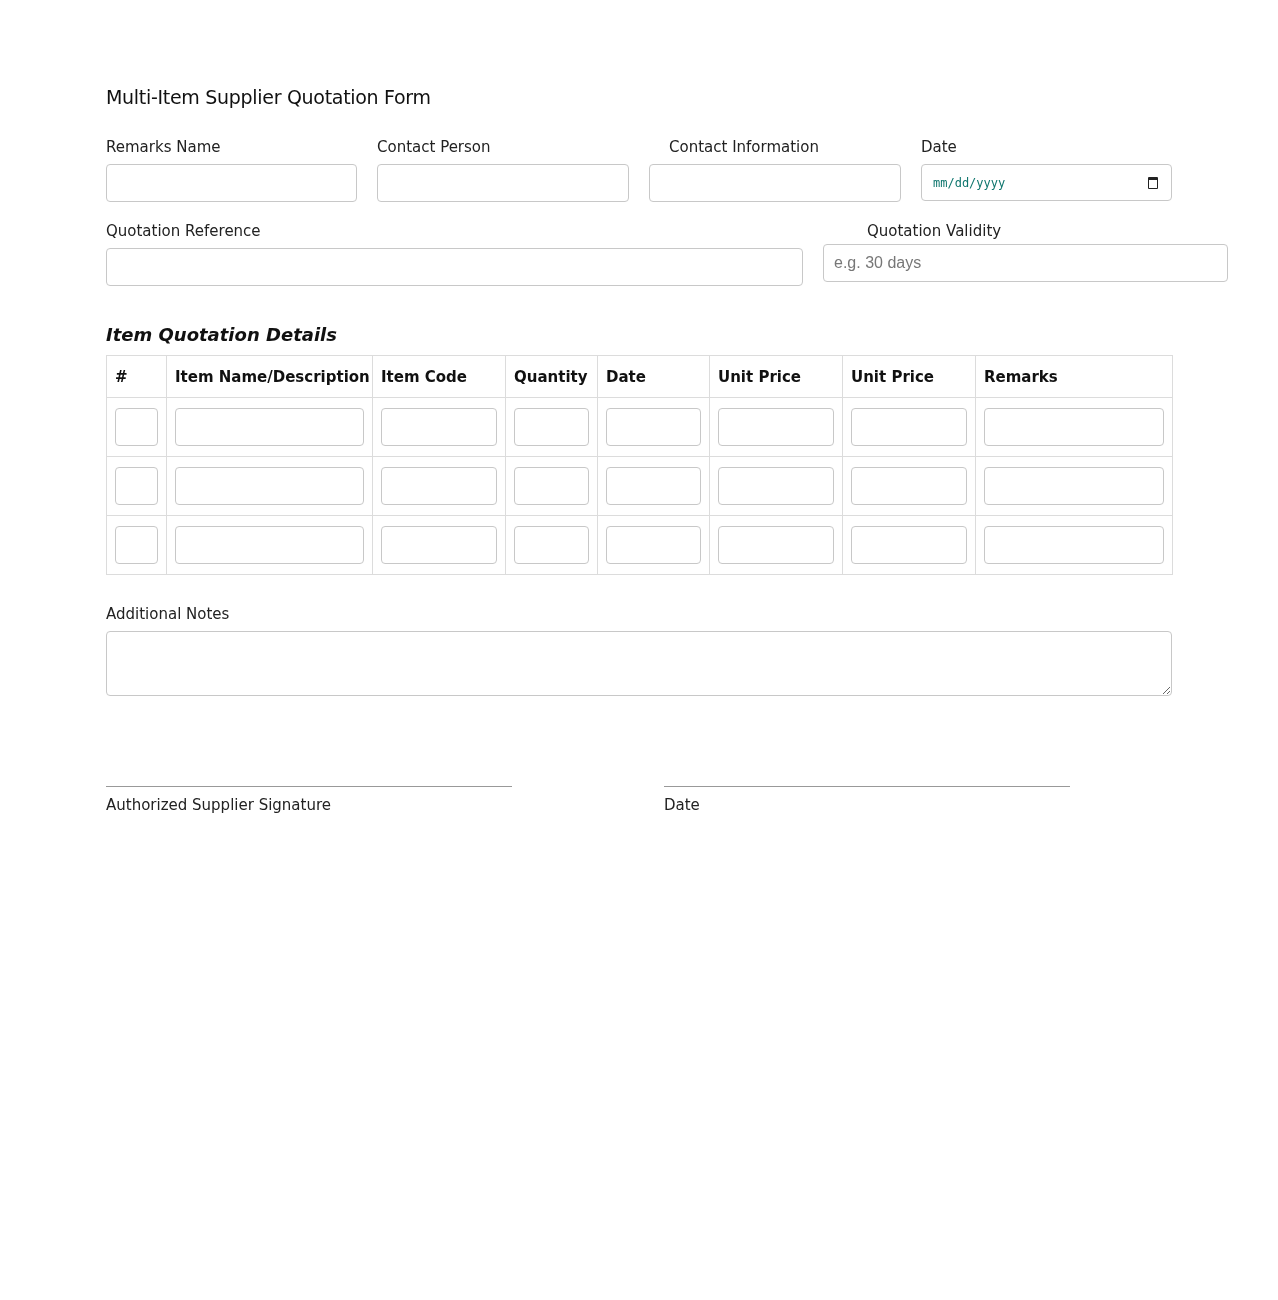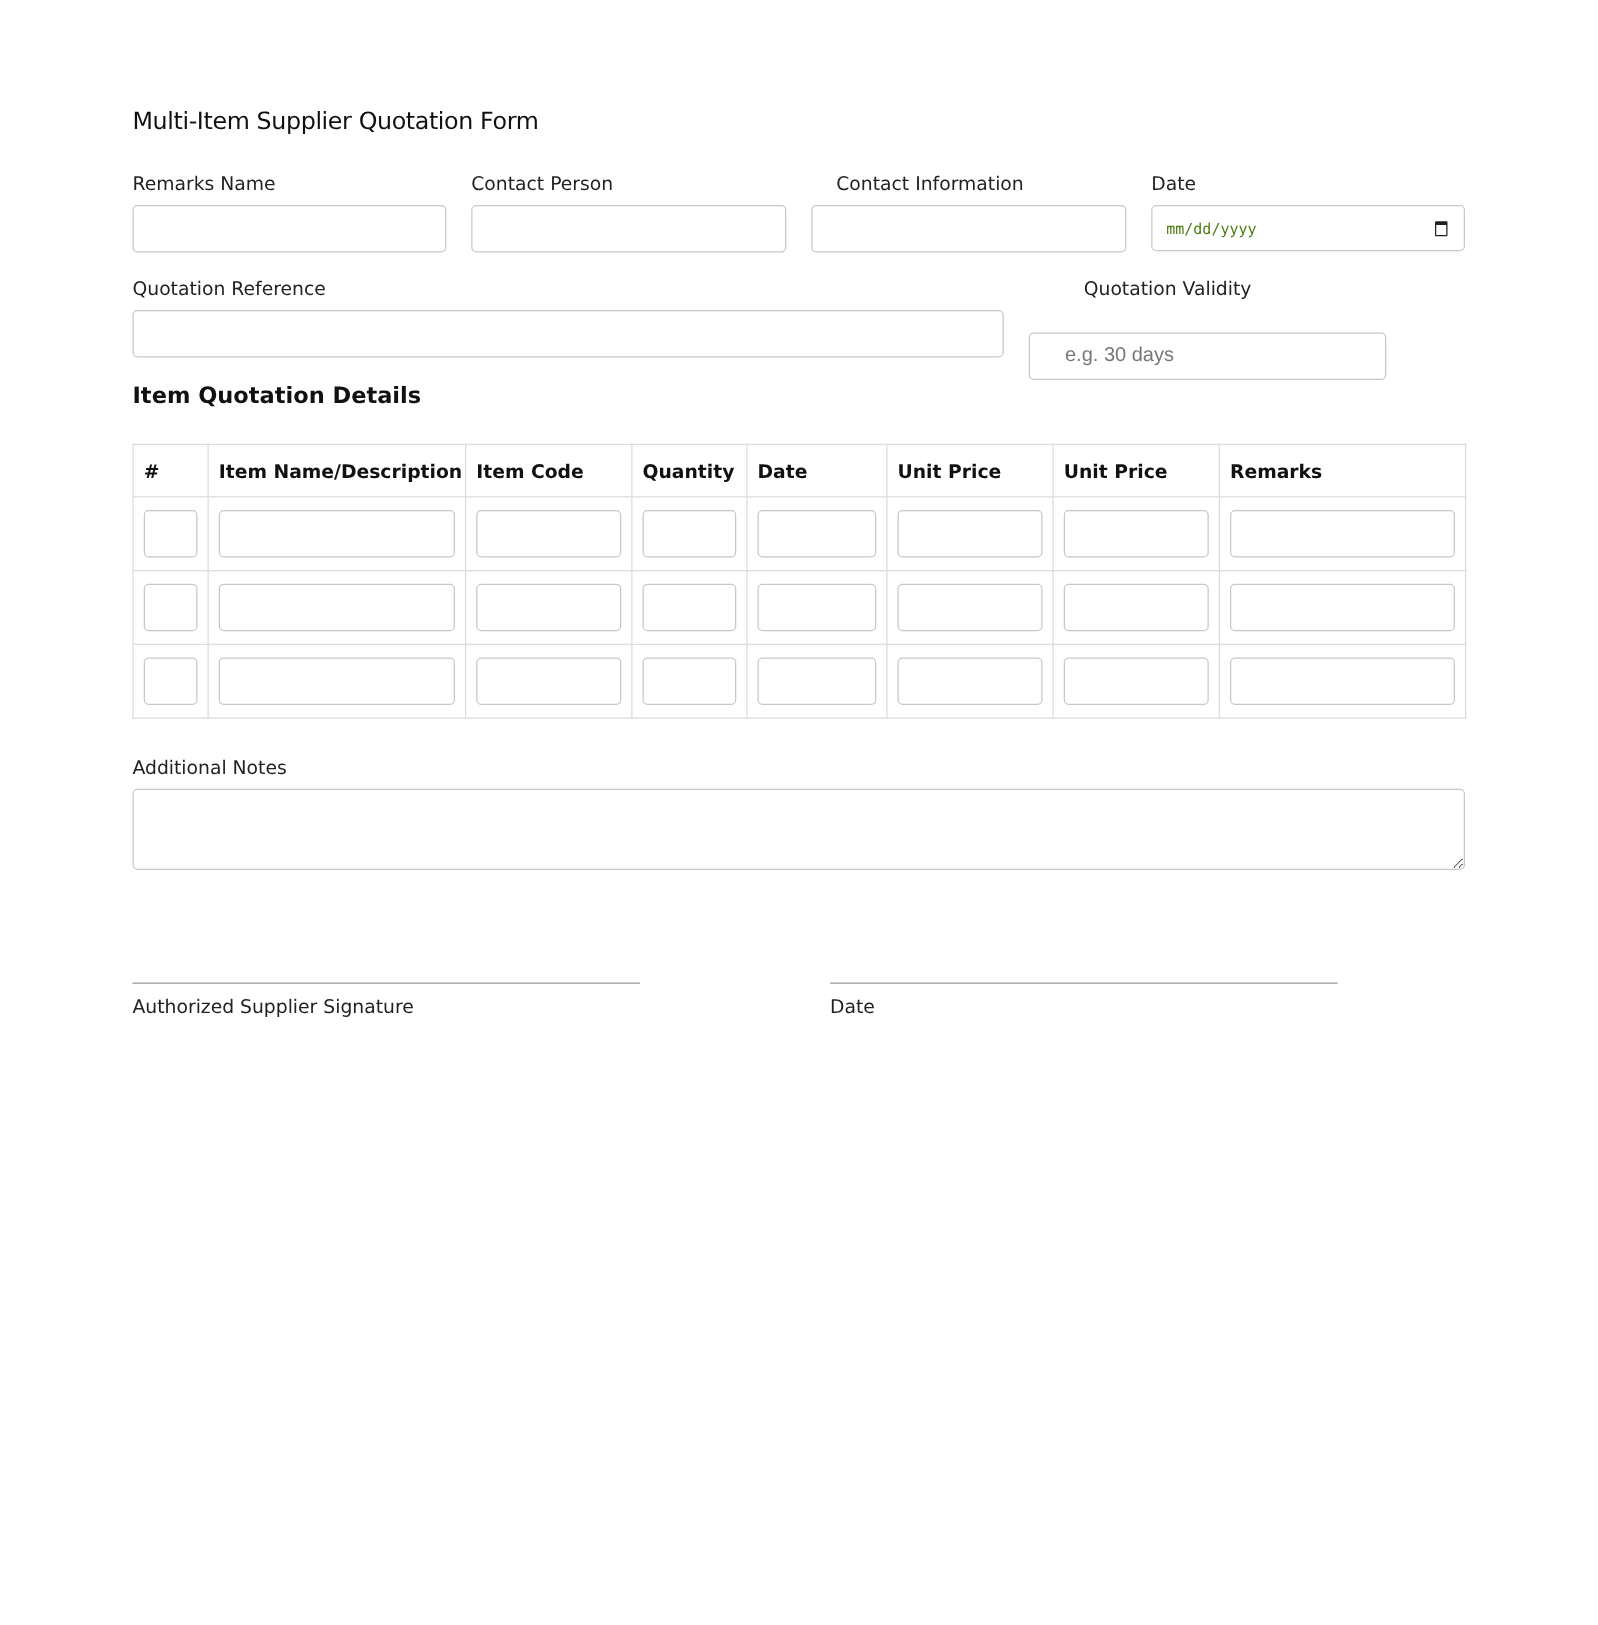--- a/index.html
+++ b/index.html
@@ -3,23 +3,23 @@
   <meta charset="utf-8">
   <style>
     html, body { margin: 0; padding: 0; background: #ffffff; }
     body { width: 1278px; height: 1300px; position: relative; font-family: "DejaVu Sans", sans-serif; color: #111; }
     .page { position: absolute; left: 106px; top: 0; width: 1066px; }
     h1 { position: absolute; top: 86px; left: 0; margin: 0; font-size: 19px; font-weight: 400; letter-spacing: -0.3px; white-space: nowrap; }
     .label { position: absolute; font-size: 15px; color: #222; white-space: nowrap; }
     .input { position: absolute; box-sizing: border-box; border: 1px solid #c8c8c8; border-radius: 4px; background: #fff; height: 38px; }
     .input input { width: 100%; height: 100%; border: none; outline: none; background: transparent; box-sizing: border-box; padding: 0 10px; font-family: "Liberation Sans", sans-serif; font-size: 16px; }
     .input input::placeholder { color: #777; }
-    .date-text { position: absolute; left: 11px; top: 11px; font-family: "DejaVu Sans Mono", monospace; font-size: 12px; color: #4d7c0f; }
+    .date-text { position: absolute; left: 11px; top: 11px; font-family: "DejaVu Sans Mono", monospace; font-size: 12px; color: #0f766e; }
     .cal-icon { position: absolute; right: 13px; top: 12px; width: 8px; height: 8px; border: 1.5px solid #222; border-top-width: 3px; border-radius: 1px; }
-    h2 { position: absolute; top: 306px; left: 0; margin: 0; font-size: 18px; font-weight: 600; white-space: nowrap; }
+    h2 { position: absolute; top: 324px; left: 0; margin: 0; font-size: 18px; font-weight: 600; white-space: nowrap; font-style: italic; }
     table { position: absolute; top: 355px; left: 0; width: 1066px; border-collapse: collapse; table-layout: fixed; }
     th, td { border: 1px solid #dcdcdc; padding: 0 8px; text-align: left; box-sizing: border-box; }
     th { height: 42px; font-size: 15px; font-weight: 600; white-space: nowrap; }
     td { height: 59px; }
     td .cell-input { display: block; box-sizing: border-box; width: 100%; height: 38px; border: 1px solid #c8c8c8; border-radius: 4px; background: #fff; }
     textarea { position: absolute; box-sizing: border-box; left: 0; top: 631px; width: 1066px; height: 65px; border: 1px solid #c8c8c8; border-radius: 4px; resize: vertical; font-family: "Liberation Sans", sans-serif; }
     .sig-line { position: absolute; top: 786px; height: 0; border-top: 1px solid #999; width: 406px; }
   </style>
 </head>
 <body>
@@ -39,21 +39,21 @@
   <div class="label" style="left:815px;top:138px;">Date</div>
   <div class="input" style="left:815px;top:164px;width:251px;height:37px;">
     <span class="date-text">mm/dd/yyyy</span>
     <span class="cal-icon"></span>
   </div>
 
   <div class="label" style="left:0;top:222px;">Quotation Reference</div>
   <div class="input" style="left:0;top:248px;width:697px;"><input type="text" style=""></div>
 
   <div class="label" style="left:717px;top:222px;margin-left:44px;">Quotation Validity</div>
-  <div class="input" style="left:717px;top:266px;width:286px;padding-left:18px;"><input type="text" placeholder="e.g. 30 days" style=""></div>
+  <div class="input" style="left:717px;top:244px;width:405px;"><input type="text" placeholder="e.g. 30 days" style=""></div>
 
   <h2>Item Quotation Details</h2>
 
   <table>
     <colgroup>
       <col style="width:60px">
         <col style="width:206px">
         <col style="width:133px">
         <col style="width:92px">
       <col style="width:112px">

